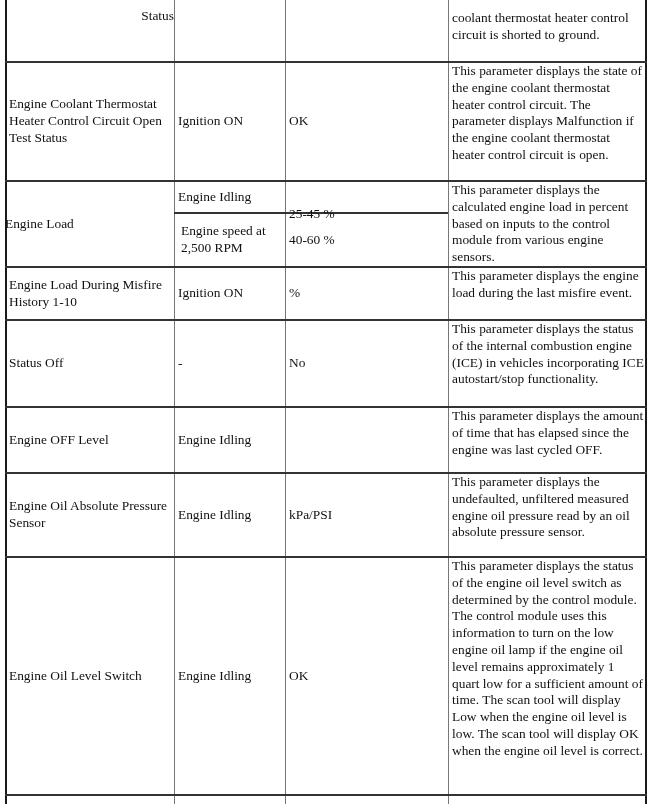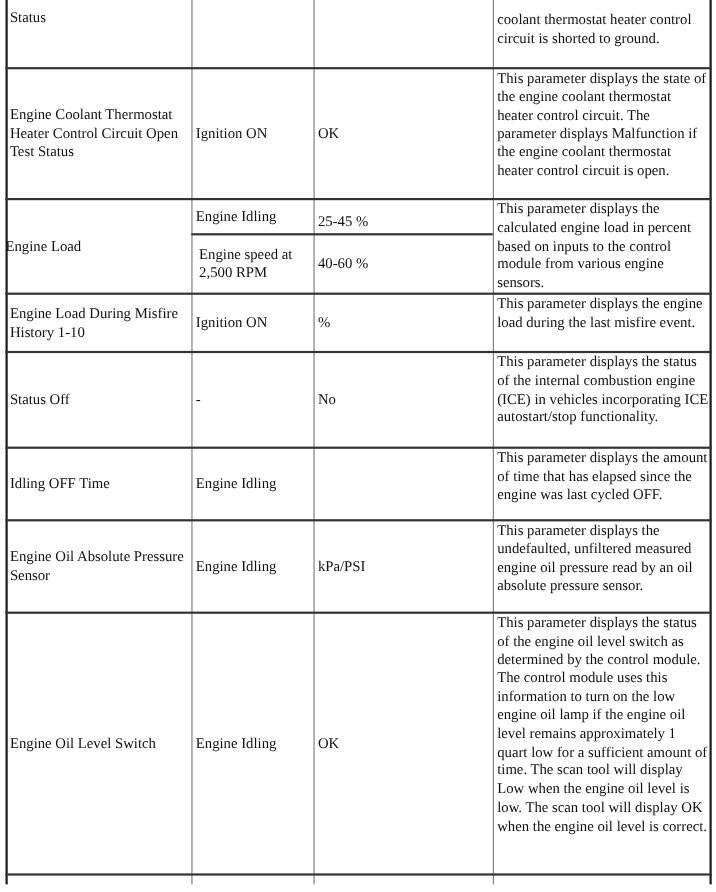--- a/index.html
+++ b/index.html
@@ -27,21 +27,21 @@
   <div class="hline" style="left:5px;width:642px;top:61px;"></div>
   <div class="hline" style="left:5px;width:642px;top:180px;"></div>
   <div class="hline" style="left:174px;width:274px;top:212px;"></div>
   <div class="hline" style="left:5px;width:642px;top:266px;"></div>
   <div class="hline" style="left:5px;width:642px;top:319px;"></div>
   <div class="hline" style="left:5px;width:642px;top:406px;"></div>
   <div class="hline" style="left:5px;width:642px;top:472px;"></div>
   <div class="hline" style="left:5px;width:642px;top:556px;"></div>
   <div class="hline" style="left:5px;width:642px;top:794px;"></div>
 
-  <div class="cell" style="left:6px;top:8px;width:168px;height:20px;align-items:flex-start;">
+  <div class="cell" style="left:6px;top:8px;width:168px;height:20px;align-items:flex-start;justify-content:flex-end;">
     <span>Status</span>
   </div>
   <div class="cell desc" style="left:449px;top:10px;width:196px;height:50px;">
     <span>coolant thermostat heater control circuit is shorted to ground.</span>
   </div>
 
   <div class="cell" style="left:6px;top:63px;width:168px;height:117px;">
     <span>Engine Coolant Thermostat Heater Control Circuit Open Test Status</span>
   </div>
   <div class="cell" style="left:175px;top:63px;width:110px;height:117px;">
@@ -53,21 +53,21 @@
   <div class="cell desc" style="left:449px;top:63px;width:196px;height:129px;">
     <span>This parameter displays the state of the engine coolant thermostat heater control circuit. The parameter displays Malfunction if the engine coolant thermostat heater control circuit is open.</span>
   </div>
 
   <div class="cell" style="left:2px;top:182px;width:168px;height:84px;">
     <span>Engine Load</span>
   </div>
   <div class="cell" style="left:175px;top:182px;width:110px;height:30px;">
     <span>Engine Idling</span>
   </div>
-  <div class="cell" style="left:286px;top:182px;width:162px;height:38px;">
+  <div class="cell" style="left:286px;top:195px;width:162px;height:38px;">
     <span>25-45 %</span>
   </div>
   <div class="cell" style="left:178px;top:214px;width:108px;height:52px;">
     <span>Engine speed at 2,500 RPM</span>
   </div>
   <div class="cell" style="left:286px;top:214px;width:162px;height:52px;">
     <span>40-60 %</span>
   </div>
   <div class="cell desc" style="left:449px;top:182px;width:196px;height:84px;">
     <span>This parameter displays the calculated engine load in percent based on inputs to the control module from various engine sensors.</span>
@@ -93,21 +93,21 @@
     <span>-</span>
   </div>
   <div class="cell" style="left:286px;top:321px;width:162px;height:85px;">
     <span>No</span>
   </div>
   <div class="cell desc" style="left:449px;top:321px;width:196px;height:85px;">
     <span>This parameter displays the status of the internal combustion engine (ICE) in vehicles incorporating ICE autostart/stop functionality.</span>
   </div>
 
   <div class="cell" style="left:6px;top:408px;width:168px;height:64px;">
-    <span>Idling OFF Time</span>
+    <span>Engine OFF Level</span>
   </div>
   <div class="cell" style="left:175px;top:408px;width:110px;height:64px;">
     <span>Engine Idling</span>
   </div>
   <div class="cell desc" style="left:449px;top:408px;width:196px;height:64px;">
     <span>This parameter displays the amount of time that has elapsed since the engine was last cycled OFF.</span>
   </div>
 
   <div class="cell" style="left:6px;top:474px;width:168px;height:82px;">
     <span>Engine Oil Absolute Pressure Sensor</span>

